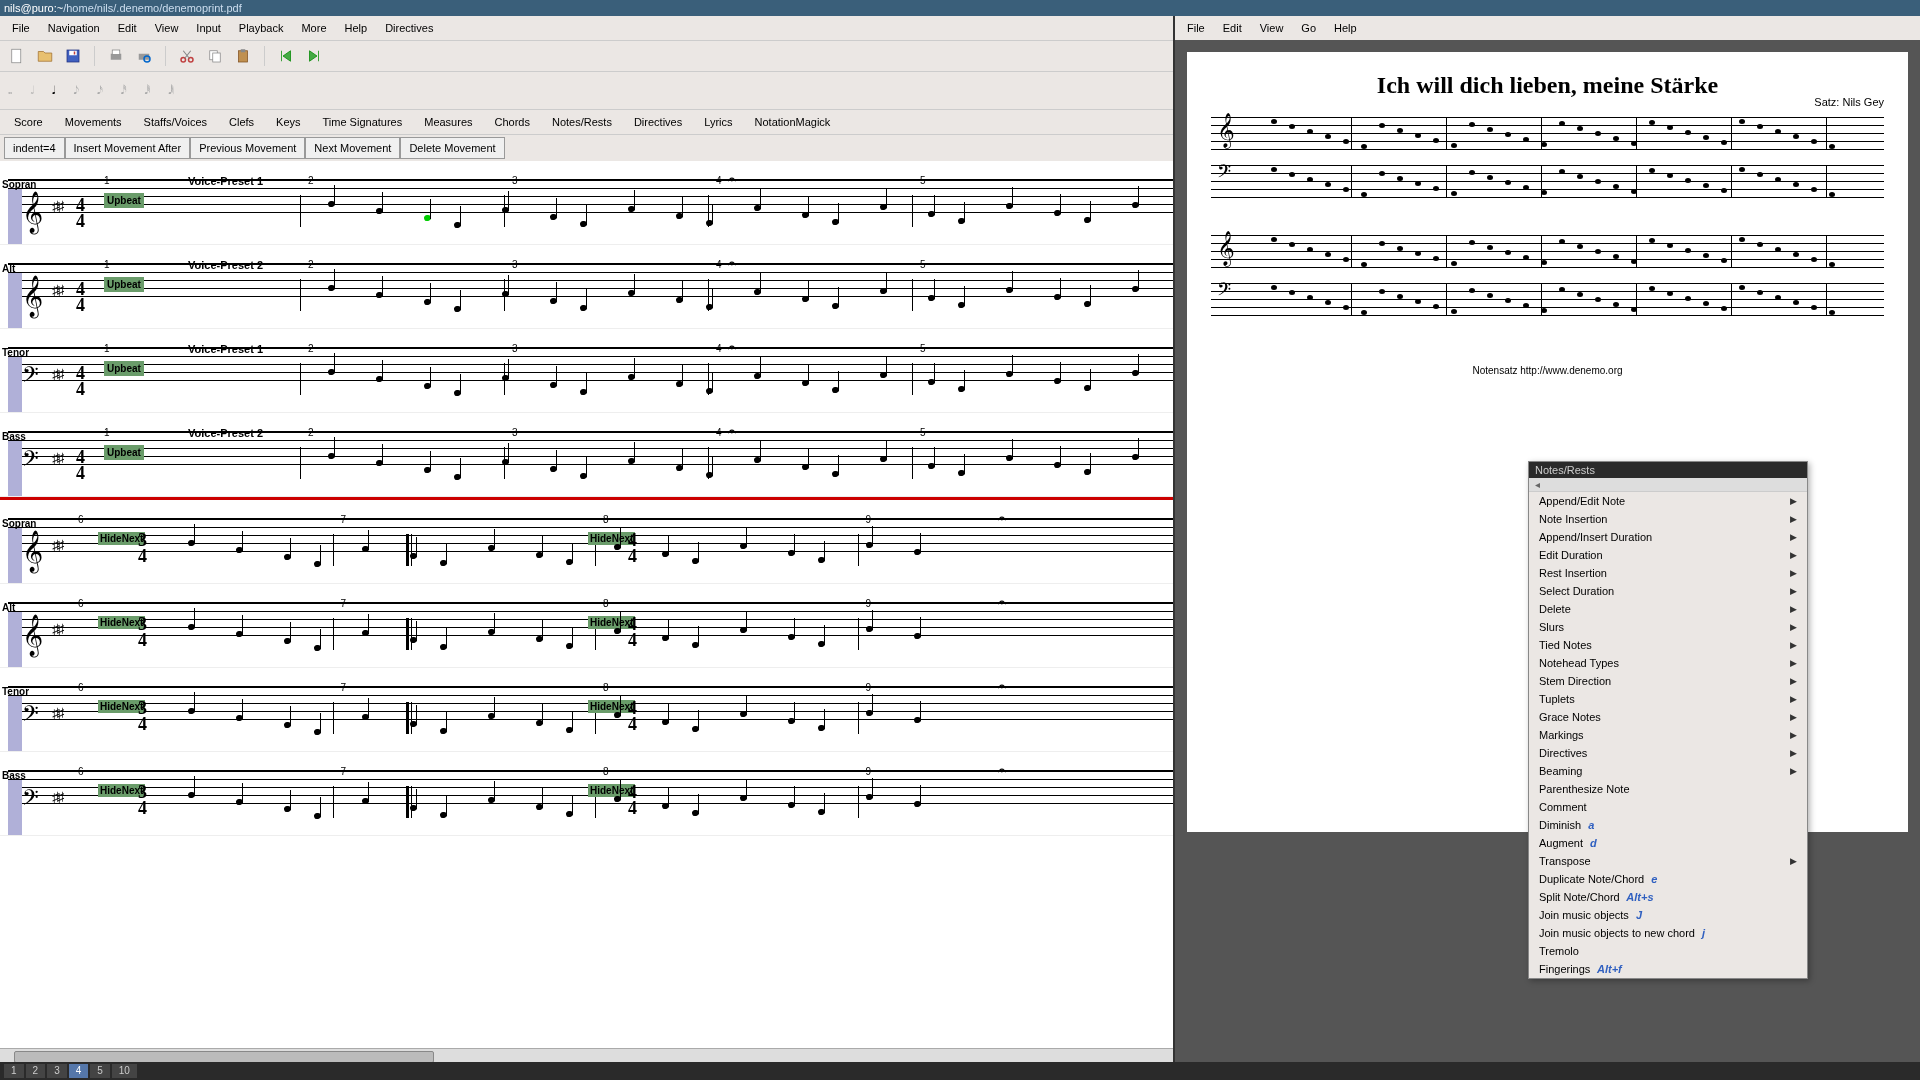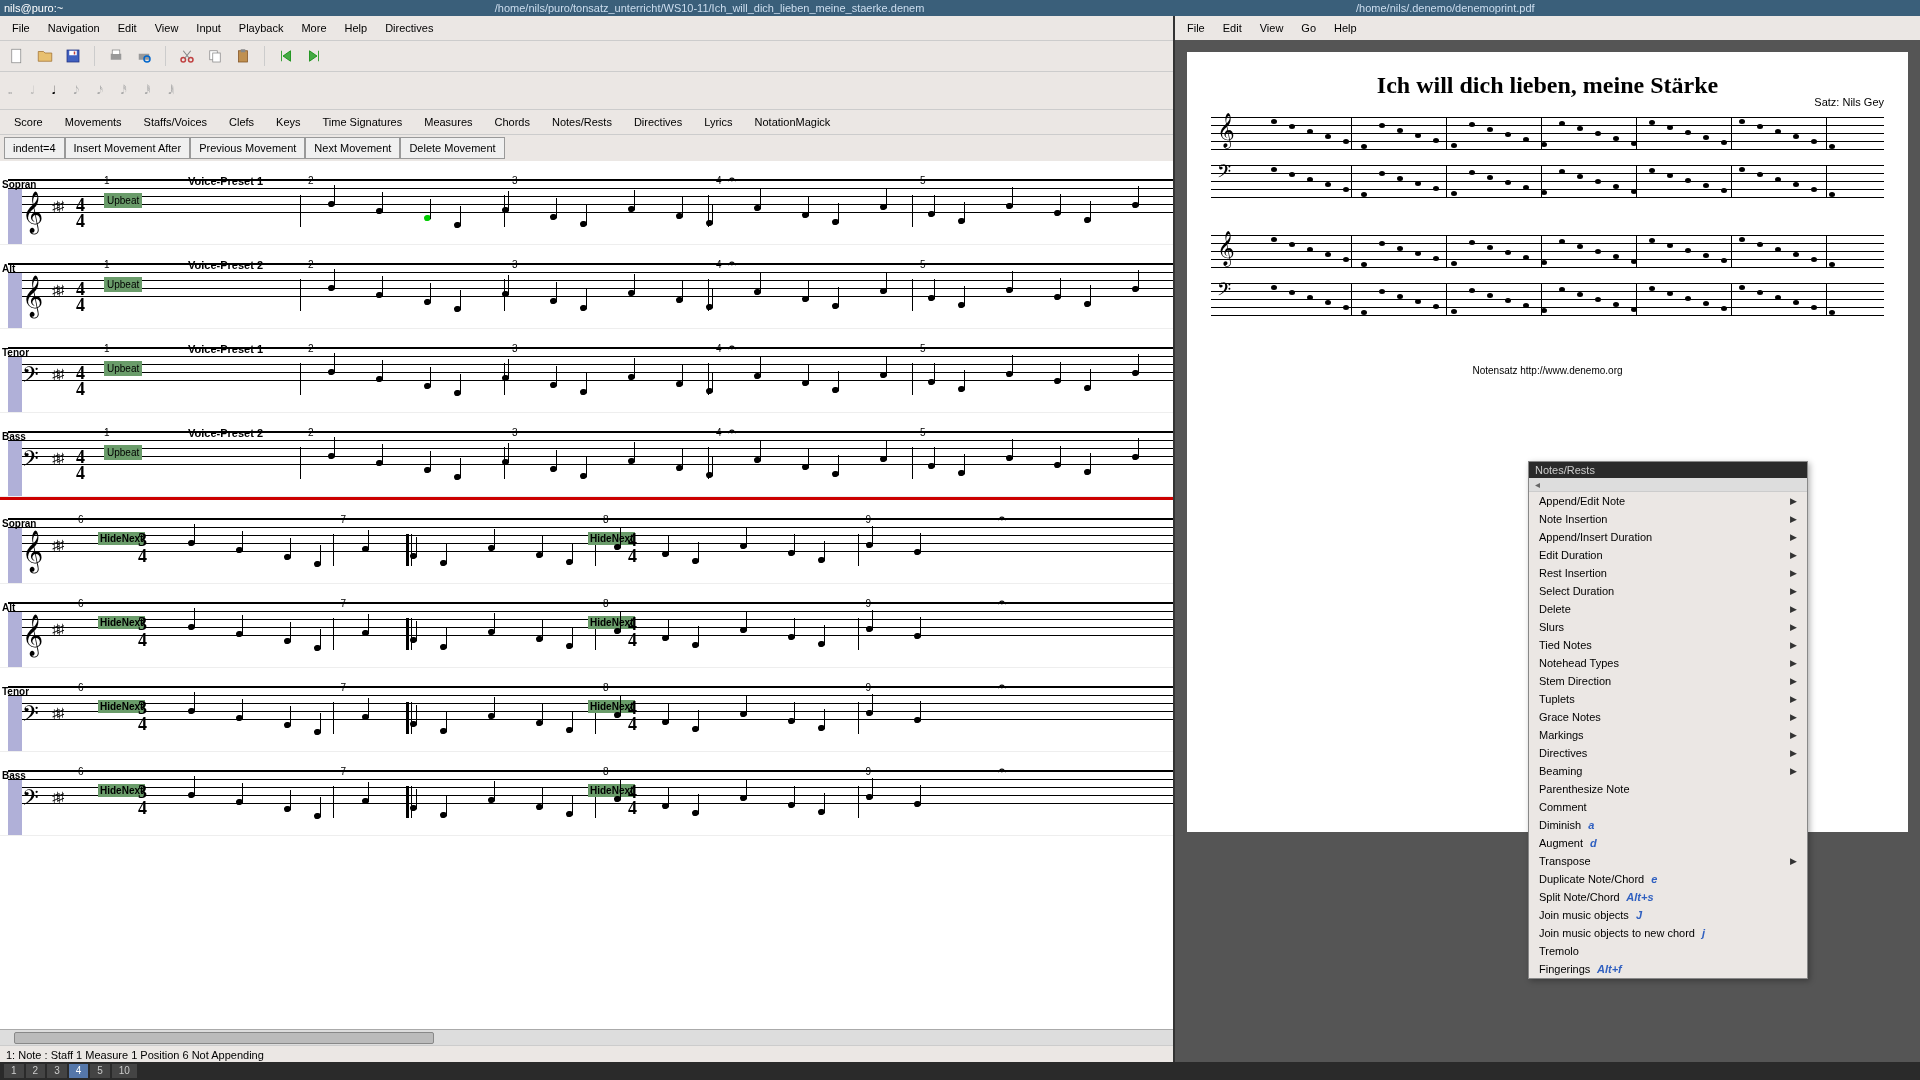--- a/index.html
+++ b/index.html
@@ -31,21 +31,21 @@
 .staff-5::before,.staff-5::after{content:"";position:absolute;left:0;right:0;border-top:1px solid #000}
 .staff-5 .l2{position:absolute;left:0;right:0;top:8px;border-top:1px solid #000}
 .staff-5 .l3{position:absolute;left:0;right:0;top:16px;border-top:1px solid #000}
 .staff-5 .l4{position:absolute;left:0;right:0;top:24px;border-top:1px solid #000}
 .staff-5 .l5{position:absolute;left:0;right:0;top:32px;border-top:1px solid #000}
 .clef-area{position:absolute;left:0;top:10px;width:90px;height:55px;background:linear-gradient(90deg,#b0b0d8 0%,#b0b0d8 14px,transparent 14px)}
 .clef{position:absolute;font-size:36px;left:14px;top:2px;font-family:serif}
 .bass-clef{font-size:26px;top:6px}
 .timesig{position:absolute;left:68px;top:8px;font-size:18px;font-weight:bold;font-family:serif;line-height:0.9}
 .measure-num{position:absolute;top:-4px;font-size:10px}
-.upbeat-box{position:absolute;left:96px;top:14px;background:#6a9c6a;color:#000;font-size:10px;padding:2px 3px;font-weight:normal}
+.upbeat-box{position:absolute;left:96px;top:14px;background:#6a9c6a;color:#000;font-size:10px;padding:2px 3px;font-weight:bold}
 .voice-preset{position:absolute;top:-4px;font-size:11px;font-weight:bold}
 .notes-overlay{position:absolute;left:100px;right:10px;top:12px;height:40px}
 .note{position:absolute;width:7px;height:6px;background:#000;border-radius:50%;transform:rotate(-15deg)}
 .note.green{background:#0c0}
 .note-stem{position:absolute;width:1px;height:20px;background:#000}
 .barline{position:absolute;top:0;bottom:0;width:1px;background:#000}
 .fermata{position:absolute;font-size:14px}
 .system-divider{height:3px;background:#c00;margin:0}
 .hidenext{position:absolute;background:#6a9c6a;font-size:10px;padding:1px 2px;font-weight:bold}
 .scrollbar-h{height:16px;background:#ddd;border-top:1px solid #aaa;position:relative}
@@ -72,21 +72,20 @@
 .context-menu .cm-key{color:#3060c0;font-style:italic;font-weight:bold;margin-left:4px}
 .sep{width:1px;height:20px;background:#ccc;margin:0 4px}
 .pdf-notes{position:absolute;left:50px;right:10px;top:2px;height:30px}
 .pn{position:absolute;width:6px;height:5px;background:#000;border-radius:50%}
 </style>
 </head>
 <body>
 
 <div class="wm-title">
   <span>nils@puro:~</span>
-  <span class="title-text">/home/nils/puro/tonsatz_unterricht/WS10-11/Ich_will_dich_lieben_meine_staerke.denem</span>
   <span class="title-text" style="flex:0 0 560px;text-align:left">/home/nils/.denemo/denemoprint.pdf</span>
 </div>
 
 <div class="container">
 
   <div class="left-pane">
     <div class="menubar" id="left-menubar">
         <span>File</span>
         <span>Navigation</span>
         <span>Edit</span>
@@ -758,21 +757,20 @@
                 <div class="note-stem" style="left: 812px; top: 3px;"></div>
               </div>
             </div>
           </div>
         </div>
     </div>
 
     <div class="scrollbar-h">
         <div class="thumb"></div>
       </div>
-    <div class="statusbar">1: Note :  Staff 1 Measure 1 Position 6 Not Appending</div>
   </div>
 
   <div class="right-pane">
     <div class="menubar" id="right-menubar">
         <span>File</span>
         <span>Edit</span>
         <span>View</span>
         <span>Go</span>
         <span>Help</span>
       </div>

